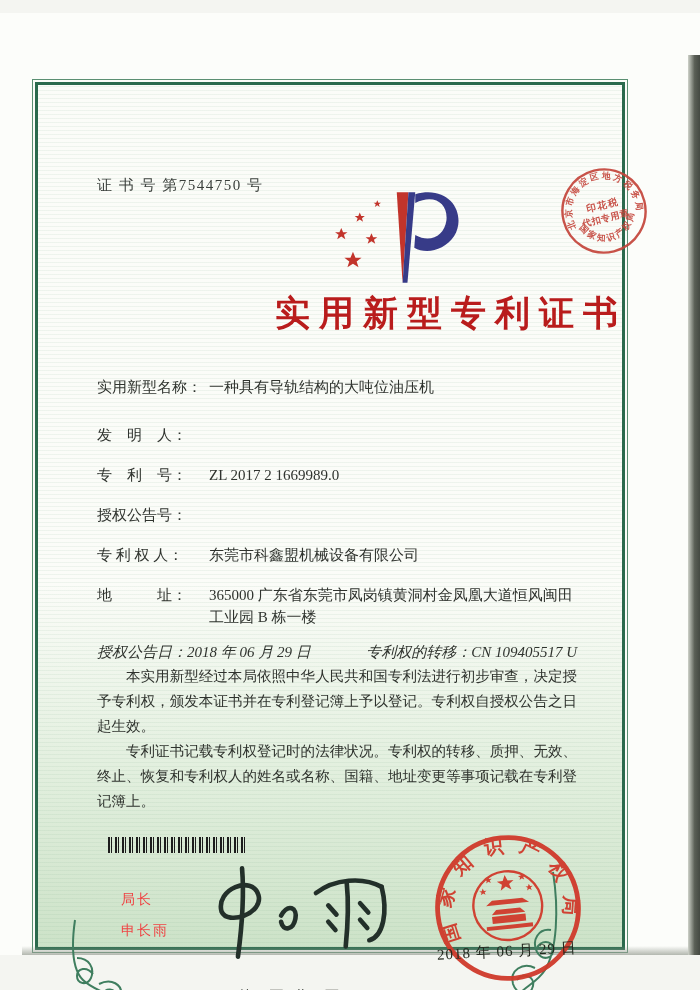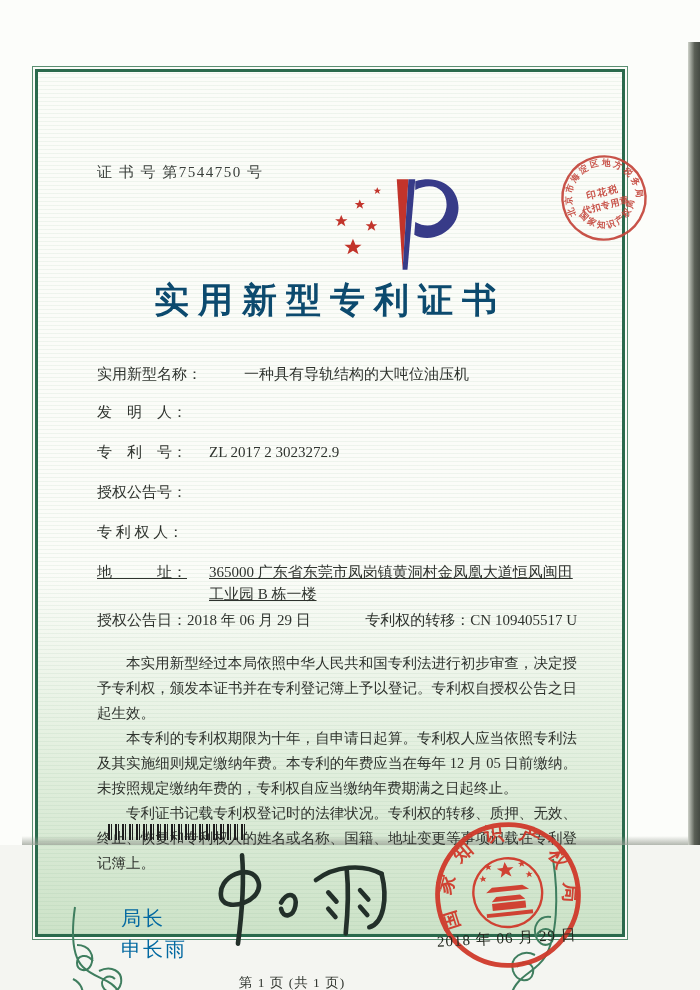--- a/index.html
+++ b/index.html
@@ -1,21 +1,21 @@
 <!DOCTYPE html>
 <html><head>
 <meta charset="utf-8">
 <style>
   html,body{margin:0;padding:0;}
   body{
     width:700px;height:990px;overflow:hidden;background:#f4f5f1;
     font-family:"Liberation Serif","DejaVu Serif",serif;
   }
   .paper{
-    position:absolute;left:0;top:0;width:700px;height:845px;
+    position:absolute;left:0;top:13px;width:700px;height:942px;
     background:#fcfdfa;
   }
   
   .edge-right{position:absolute;right:0;top:42px;bottom:0;width:12px;
     background:linear-gradient(to right,#cfd3ca,#5a5f56 55%,#444942);}
   .edge-bottom{position:absolute;left:22px;right:12px;bottom:0;height:9px;opacity:.75;
     background:linear-gradient(to bottom,rgba(120,124,115,0),#9aa096);}
   
   .frame{position:absolute;left:32px;top:66px;width:594px;height:872px;
     border:1px solid #5b8f72;background:#fbfcf8;}
@@ -24,42 +24,42 @@
   .texture{position:absolute;inset:5px;
     background:
       repeating-linear-gradient(0deg, rgba(120,170,135,0.10) 0 1px, rgba(120,170,135,0) 1px 4px),
       linear-gradient(to bottom, rgba(236,244,233,0) 58%, rgba(205,228,200,0.55) 80%, rgba(193,220,188,0.8) 100%);}
   .content{position:absolute;inset:0;z-index:3;color:#2f332e;}
 
   .cert-no{position:absolute;left:64px;top:96px;font-size:15px;letter-spacing:1.5px;color:#3a3f3b;}
   .logo{position:absolute;left:282px;top:108px;width:146px;height:100px;}
   .tax-stamp{position:absolute;left:526px;top:86px;width:90px;height:90px;
     transform:rotate(-14deg);opacity:.92;}
-  .title{position:absolute;left:0;right:0;top:210px;text-align:center;
-    font-size:35px;font-weight:bold;letter-spacing:9px;color:#0c4a6e;}
+  .title{position:absolute;left:0;right:0;top:210px;text-align:right;
+    font-size:35px;font-weight:bold;letter-spacing:9px;color:#b91c1c;}
 
   .fields{position:absolute;left:64px;right:50px;top:296px;font-size:15px;line-height:22px;}
   .row{display:flex;margin-bottom:18px;}
-  .row.first{margin-bottom:16px;gap:35px;}
-  .row.addr{margin-bottom:4px;text-decoration:underline;}
+  .row.first{margin-bottom:26px;}
+  .row.addr{margin-bottom:13px;}
   .row .lab{flex:0 0 112px;white-space:pre;}
   .row .val{flex:1;}
-  .grant{display:flex;justify-content:space-between;}
+  .grant{display:flex;justify-content:space-between;font-style:italic;}
   .grant .g{display:flex;}
 
   .paragraphs{position:absolute;left:64px;right:50px;top:584px;
     font-size:14.5px;line-height:25px;text-align:justify;color:#2e322d;}
   .paragraphs p{margin:0;text-indent:2em;}
 
   .barcode{position:absolute;left:75px;top:757px;width:140px;height:16px;
     background:repeating-linear-gradient(90deg,
       #1d1d1d 0 2px,transparent 2px 3px,#1d1d1d 3px 4px,transparent 4px 7px,
       #1d1d1d 7px 9px,transparent 9px 10px,#1d1d1d 10px 11px,transparent 11px 14px);}
-  .director{position:absolute;left:88px;top:804px;font-size:20px;line-height:31px;
-    letter-spacing:2px;color:#0369a1;margin-top:32px;}
+  .director{position:absolute;left:88px;top:804px;font-size:14px;line-height:31px;
+    letter-spacing:2px;color:#ef4444;}
   .signature{position:absolute;left:168px;top:782px;width:195px;height:98px;}
   .office-seal{position:absolute;left:399px;top:752px;width:152px;height:152px;
     transform:rotate(-6deg);opacity:.95;}
   .seal-date{position:absolute;left:404px;top:862px;font-size:15px;letter-spacing:1px;
     color:#23281f;transform:rotate(-3deg);z-index:5;}
   .footer{position:absolute;left:0;right:76px;top:907px;text-align:center;
     font-size:13.5px;color:#333832;letter-spacing:1px;}
 
   
   .flourish{position:absolute;z-index:2;}
@@ -125,47 +125,47 @@
       <div class="fields">
         <div class="row first">
           <span class="lab">实用新型名称：</span>
           <span class="val">一种具有导轨结构的大吨位油压机</span>
         </div>
         <div class="row">
           <span class="lab">发　明　人：</span>
         </div>
         <div class="row">
           <span class="lab">专　利　号：</span>
-          <span class="val">ZL 2017 2 3023272.9</span>
+          <span class="val">ZL 2017 2 1669989.0</span>
         </div>
         <div class="row">
           <span class="lab">授权公告号：</span>
         </div>
         <div class="row">
           <span class="lab">专 利 权 人：</span>
+          <span class="val">东莞市科鑫盟机械设备有限公司</span>
         </div>
         <div class="row addr">
           <span class="lab">地　　　址：</span>
           <span class="val">365000 广东省东莞市凤岗镇黄洞村金凤凰大道恒风闽田工业园 B 栋一楼</span>
         </div>
         <div class="grant">
           <span class="g">
             <span>授权公告日：</span>
             <span>2018 年 06 月 29 日</span>
           </span>
           <span class="g">
             <span>专利权的转移：</span>
             <span>CN 109405517 U</span>
           </span>
         </div>
       </div>
 
       <div class="paragraphs">
         <p>本实用新型经过本局依照中华人民共和国专利法进行初步审查，决定授予专利权，颁发本证书并在专利登记簿上予以登记。专利权自授权公告之日起生效。</p>
-        <p>本专利的专利权期限为十年，自申请日起算。专利权人应当依照专利法及其实施细则规定缴纳年费。本专利的年费应当在每年 12 月 05 日前缴纳。未按照规定缴纳年费的，专利权自应当缴纳年费期满之日起终止。</p>
         <p>专利证书记载专利权登记时的法律状况。专利权的转移、质押、无效、终止、恢复和专利权人的姓名或名称、国籍、地址变更等事项记载在专利登记簿上。</p>
       </div>
 
       <div class="barcode"></div>
 
       <div class="director">
         <div>局长</div>
         <div>申长雨</div>
       </div>
 

